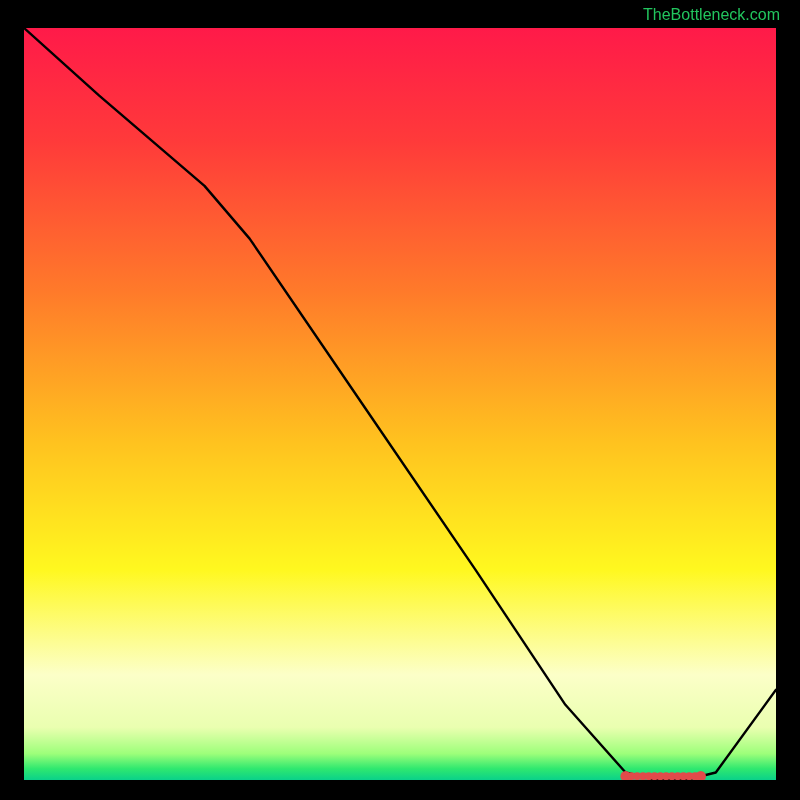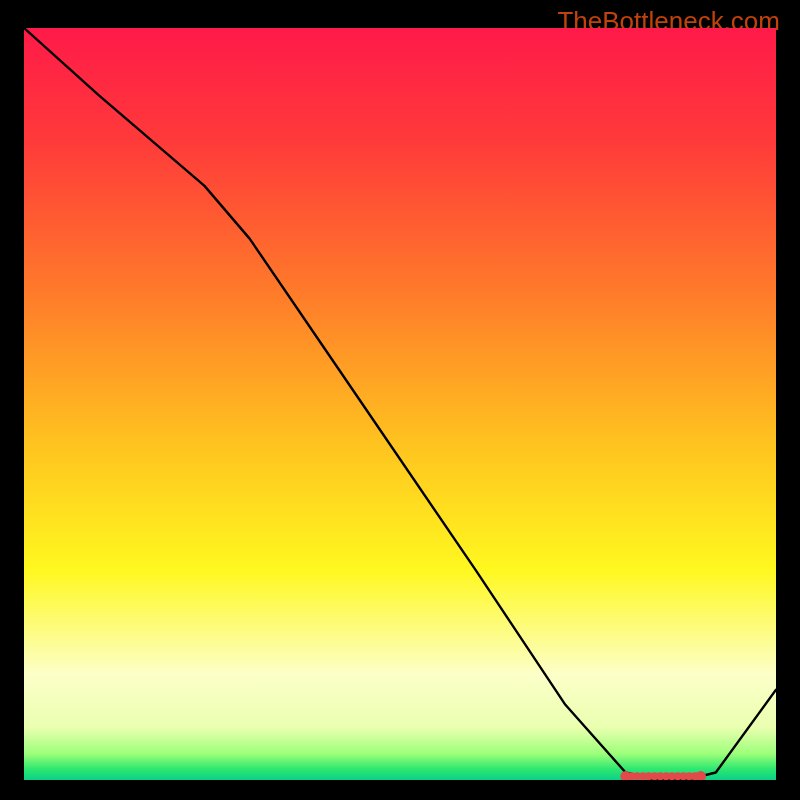--- a/index.html
+++ b/index.html
@@ -1,17 +1,17 @@
 <!DOCTYPE html>
 <html><head>
 <meta charset="utf-8">
 <style>
 html,body{margin:0;padding:0;width:800px;height:800px;background:#000;overflow:hidden;font-family:Arial,Helvetica,sans-serif}
 .wrap{position:relative;width:800px;height:800px}
-.attribution{position:absolute;top:6px;right:20px;color:#c2410c;font-size:26px;font-weight:400;letter-spacing:0}
+.attribution{position:absolute;top:6px;right:20px;color:#22c55e;font-size:16px;font-weight:400;letter-spacing:0}
 .plot{position:absolute;left:24px;top:28px;width:752px;height:752px;}
 
 svg{display:block}
 </style>
 </head>
 <body>
 
 <div class="wrap">
   <div class="attribution">TheBottleneck.com</div>
   <div class="plot">

